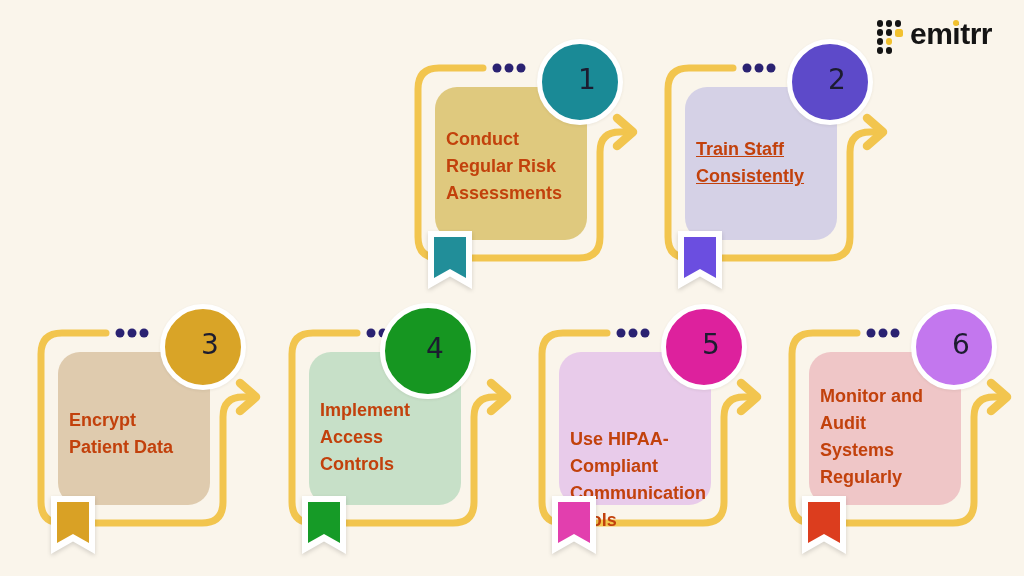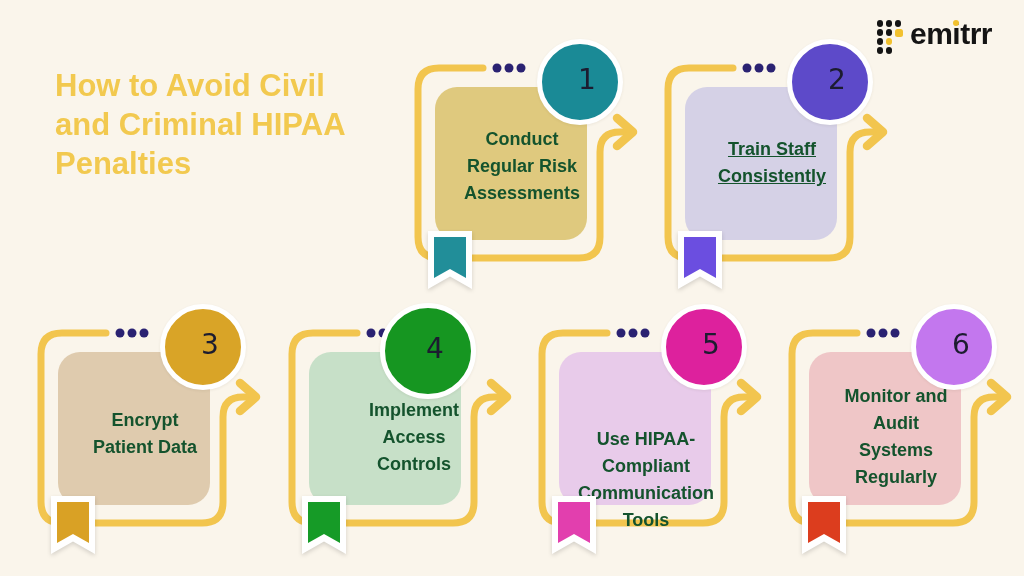--- a/index.html
+++ b/index.html
@@ -38,26 +38,25 @@
   .frame .outline{fill:none;stroke:var(--accent,#F2C54E);stroke-width:7;stroke-linecap:round;stroke-linejoin:round;}
   .frame .arrowhead{fill:none;stroke:var(--accent,#F2C54E);stroke-width:8.5;stroke-linecap:round;stroke-linejoin:round;}
   .frame .fdot{fill:var(--dots,#2A2272);}
 
   .cardfill{
     position:absolute;left:30px;top:47px;width:152px;height:153px;
     border-radius:22px;background:var(--card,#ddd);
   }
   .cardtext{
     position:absolute;left:41px;width:152px;
-    font-size:18px;font-weight:bold;line-height:27px;color:#14532d;
+    font-size:18px;font-weight:bold;line-height:27px;color:#c2410c;
     white-space:pre-line;
-    text-align:center;
   }
   .u1 .cardtext{top:86px;} .u2 .cardtext{top:96px;text-decoration:underline;} .u3 .cardtext{top:102px;}
-  .u4 .cardtext{top:92px;margin-left:18px;} .u5 .cardtext{top:74px;margin-top:47px;} .u6 .cardtext{top:78px;}
+  .u4 .cardtext{top:92px;} .u5 .cardtext{top:74px;margin-top:47px;} .u6 .cardtext{top:78px;}
 
   .numcircle{
     position:absolute;left:132px;top:-1px;width:76px;height:76px;
     box-sizing:content-box;border:5px solid #fff;border-radius:50%;
     background:var(--circle,#999);
     display:flex;align-items:center;justify-content:center;
     box-shadow:0 1px 3px rgba(60,50,20,0.08);
   }
   .u4 .numcircle{left:101px;top:-2px;width:86px;height:86px;}
   .numcircle span{
@@ -69,23 +68,20 @@
     filter:drop-shadow(0 2px 2px rgba(0,0,0,0.15));
   }
   .bookmark .bm-outer{fill:#ffffff;}
   .bookmark .bm-inner{fill:var(--bm,#888);}
 </style>
 </head>
 <body>
 
 <div class="stage" style="background: rgb(250, 245, 235); --accent: #F2C54E; --dots: #2A2272; --title-color: #F2C94F; --logo-black: #141414; --logo-yellow: #F2C12E;">
 
-  <h1 class="title" style="margin:0;">How to Avoid Civil
-and Criminal HIPAA
-Penalties</h1>
 
   <div class="logo">
     <div class="logo-grid">
       <div class="lgcell">
           <div class="lgdot"></div>
         </div>
         <div class="lgcell">
           <div class="lgdot"></div>
         </div>
         <div class="lgcell">

